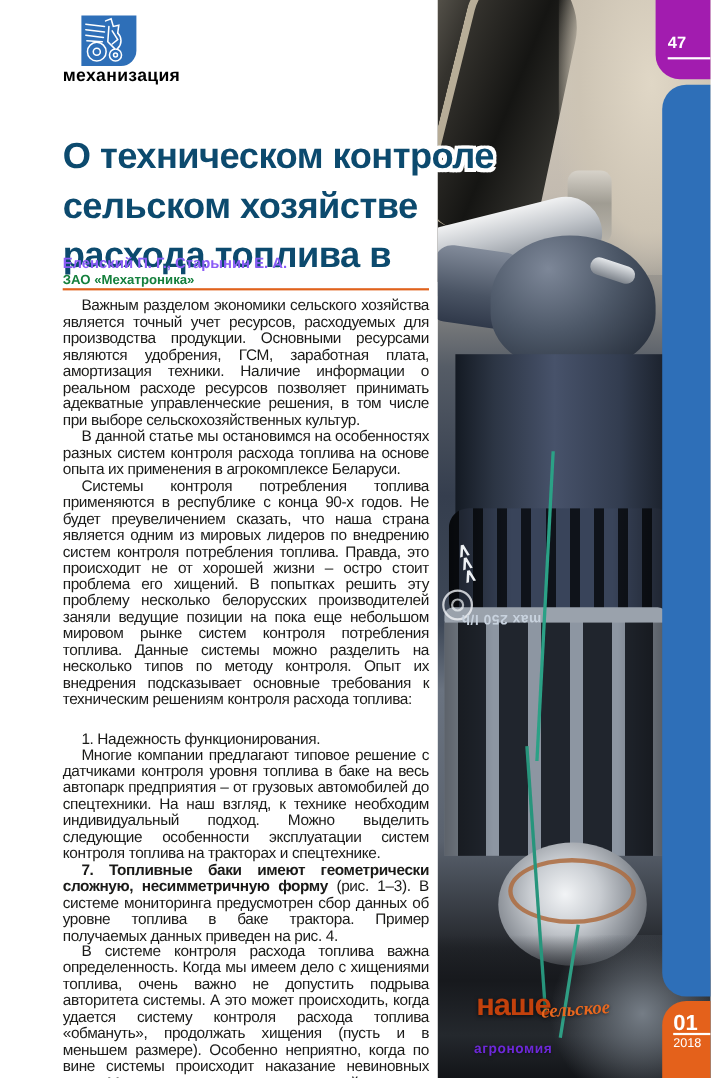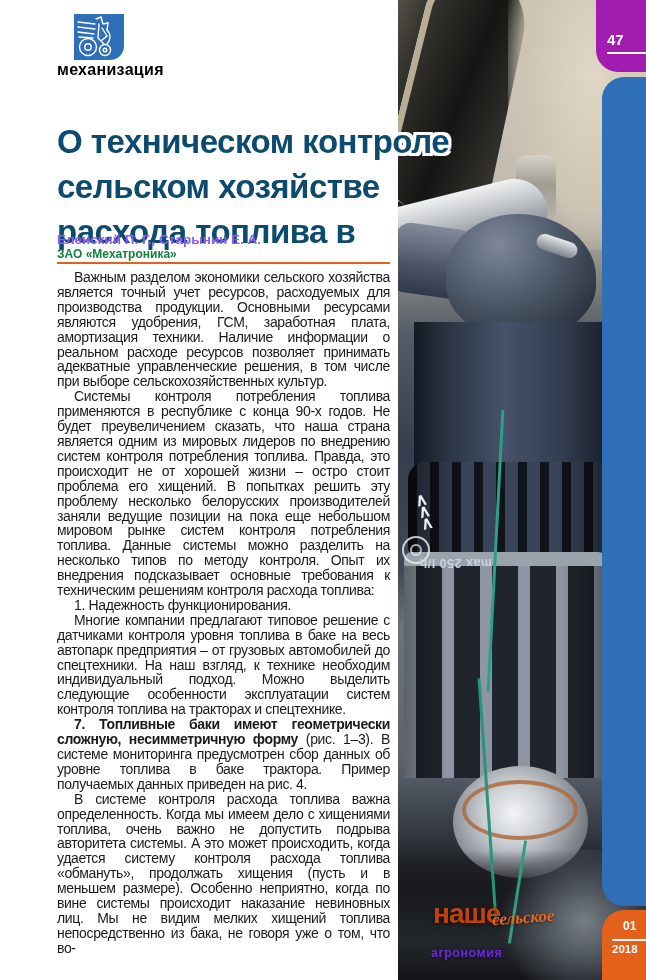--- a/index.html
+++ b/index.html
@@ -68,44 +68,44 @@
   
   .pagenum-badge{left:596px;top:0;width:50px;height:72px;background:#a21caf;
     border-radius:0 0 0 22px;z-index:4;}
   .pagenum-badge .num{position:absolute;left:11px;top:31px;color:#fff;font-weight:bold;
     font-size:15px;}
   .pagenum-badge .rule{position:absolute;left:11px;right:0;top:52px;height:2px;background:#fff;}
   .blue-bar{left:602px;top:77px;width:44px;height:829px;background:#2e6fb8;
     border-radius:22px 0 0 22px;z-index:4;}
   .issue-box{left:602px;top:910px;width:44px;height:70px;background:#e4611b;
     border-radius:22px 0 0 0;z-index:5;}
-  .issue-box .num{position:absolute;left:10px;top:9px;color:#fff;font-weight:bold;font-size:12px;margin-left:11px;}
+  .issue-box .num{position:absolute;left:10px;top:9px;color:#fff;font-weight:bold;font-size:20px;}
   .issue-box .rule{position:absolute;left:10px;right:0;top:29px;height:2px;background:#fff;}
-  .issue-box .year{position:absolute;left:10px;top:33px;color:#fff;font-weight:bold;font-size:11.5px;}
+  .issue-box .year{position:absolute;left:10px;top:33px;color:#fff;font-weight:normal;font-size:11.5px;}
 
   
   .logo-box{left:74px;top:14px;width:50px;height:46px;background:#2e6fb8;
     border-radius:0 0 14px 0;z-index:3;}
   .section-label{left:57px;top:61px;color:#000000;font-weight:bold;font-size:16px;
     letter-spacing:.3px;z-index:3;}
 
   
   .title{left:57px;top:100px;width:560px;z-index:3;color:#0c4a6e;font-weight:bold;
     font-size:33px;line-height:45px;letter-spacing:-.5px;
     text-shadow:-3px -3px 0 #fff,3px -3px 0 #fff,-3px 3px 0 #fff,3px 3px 0 #fff,
       0 -3px 0 #fff,0 3px 0 #fff,-3px 0 0 #fff,3px 0 0 #fff;margin-top:19px;}
   .authors{left:57px;top:232px;color:#8b5cf6;font-weight:bold;font-size:13.5px;z-index:3;}
   .affiliation{left:57px;top:247px;color:#15803d;font-weight:bold;font-size:12px;z-index:3;}
   .head-rule{left:57px;top:262px;width:333px;height:2px;background:#e0621c;z-index:3;}
 
   
   .body-text{left:57px;top:270px;width:333px;z-index:2;color:#1a1a18;font-size:14px;
     line-height:14.9px;text-align:justify;letter-spacing:-.35px;}
   .body-text p{margin:0;text-indent:17px;}
-  .body-text p.li{text-align:left;}
+  .body-text p.li{text-align:left;margin-top:21px;}
 
   
   .brand{left:426px;top:898px;width:215px;height:70px;z-index:5;}
   .brand .w1{position:absolute;left:7px;top:2px;color:#c2410c;font-weight:bold;font-size:28px;
     letter-spacing:-1px;line-height:28px;text-shadow:0 1px 4px rgba(0,0,0,.7);}
   .brand .w2{position:absolute;left:2px;top:24px;color:#fff;font-weight:bold;font-size:28px;
     letter-spacing:-1.5px;line-height:28px;text-shadow:0 1px 4px rgba(0,0,0,.7);}
   .brand .ws{position:absolute;left:66px;top:10px;color:#e8671e;font-style:italic;
     font-weight:bold;font-size:17px;transform:rotate(-4deg);
     font-family:"Liberation Serif",serif;text-shadow:0 1px 3px rgba(0,0,0,.5);}
@@ -176,20 +176,21 @@
     <div>О техническом контроле</div>
     <div>сельском хозяйстве</div>
     <div>расхода топлива в</div>
   </div>
   <div class="abs authors">Еленский П. Г., Старынин Е. А.</div>
   <div class="abs affiliation">ЗАО «Мехатроника»</div>
   <div class="abs head-rule"></div>
 
   <div class="abs body-text">
     <p>Важным разделом экономики сельского хозяйства является точный учет ресурсов, расходуемых для производства продукции. Основными ресурсами являются удобрения, ГСМ, заработная плата, амортизация техники. Наличие информации о реальном расходе ресурсов позволяет принимать адекватные управленческие решения, в том числе при выборе сельскохозяйственных культур.</p>
+    <p>В данной статье мы остановимся на особенностях разных систем контроля расхода топлива на основе опыта их применения в агрокомплексе Беларуси.</p>
     <p>Системы контроля потребления топлива применяются в республике с конца 90-х годов. Не будет преувеличением сказать, что наша страна является одним из мировых лидеров по внедрению систем контроля потребления топлива. Правда, это происходит не от хорошей жизни – остро стоит проблема его хищений. В попытках решить эту проблему несколько белорусских производителей заняли ведущие позиции на пока еще небольшом мировом рынке систем контроля потребления топлива. Данные системы можно разделить на несколько типов по методу контроля. Опыт их внедрения подсказывает основные требования к техническим решениям контроля расхода топлива:</p>
     <p class="li">1. Надежность функционирования.</p>
     <p>Многие компании предлагают типовое решение с датчиками контроля уровня топлива в баке на весь автопарк предприятия – от грузовых автомобилей до спецтехники. На наш взгляд, к технике необходим индивидуальный подход. Можно выделить следующие особенности эксплуатации систем контроля топлива на тракторах и спецтехнике.</p>
     <p><b>7. Топливные баки имеют геометрически сложную, несимметричную форму</b> <span>(рис. 1–3). В системе мониторинга предусмотрен сбор данных об уровне топлива в баке трактора. Пример получаемых данных приведен на рис. 4.</span></p>
     <p>В системе контроля расхода топлива важна определенность. Когда мы имеем дело с хищениями топлива, очень важно не допустить подрыва авторитета системы. А это может происходить, когда удается систему контроля расхода топлива «обмануть», продолжать хищения (пусть и в меньшем размере). Особенно неприятно, когда по вине системы происходит наказание невиновных лиц. Мы не видим мелких хищений топлива непосредственно из бака, не говоря уже о том, что во-</p>
   </div>
 
   <div class="abs brand">
     <span class="w1">наше</span>
     <span class="ws">сельское</span>

